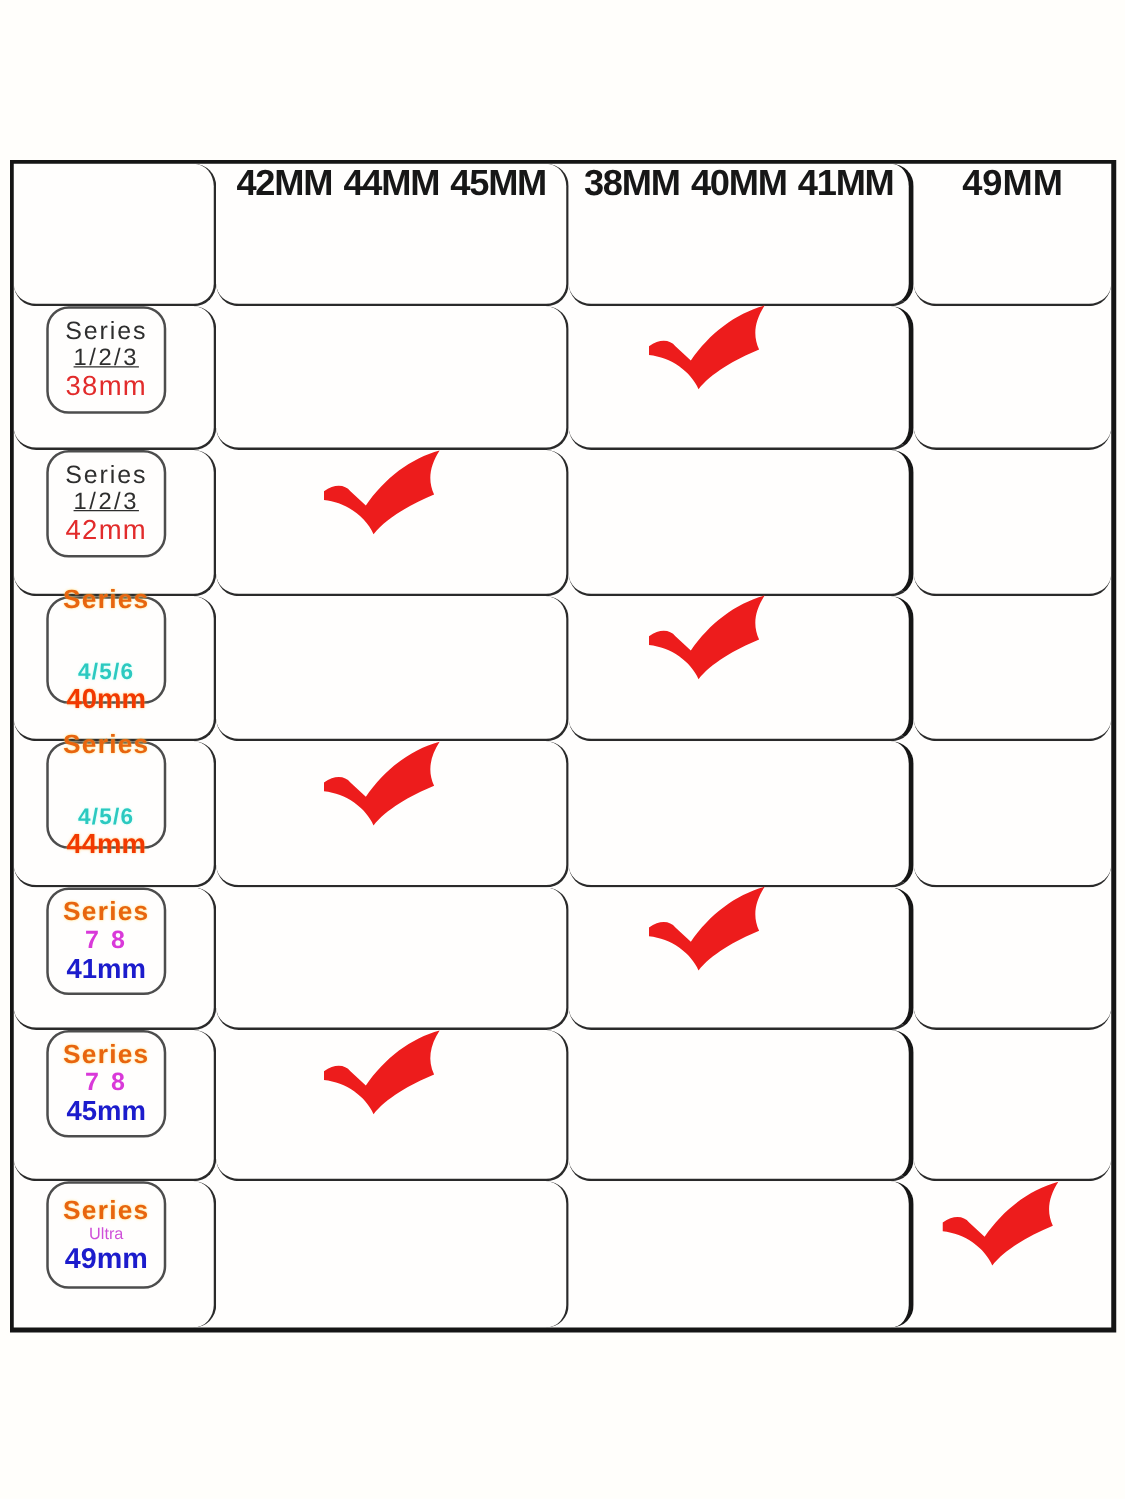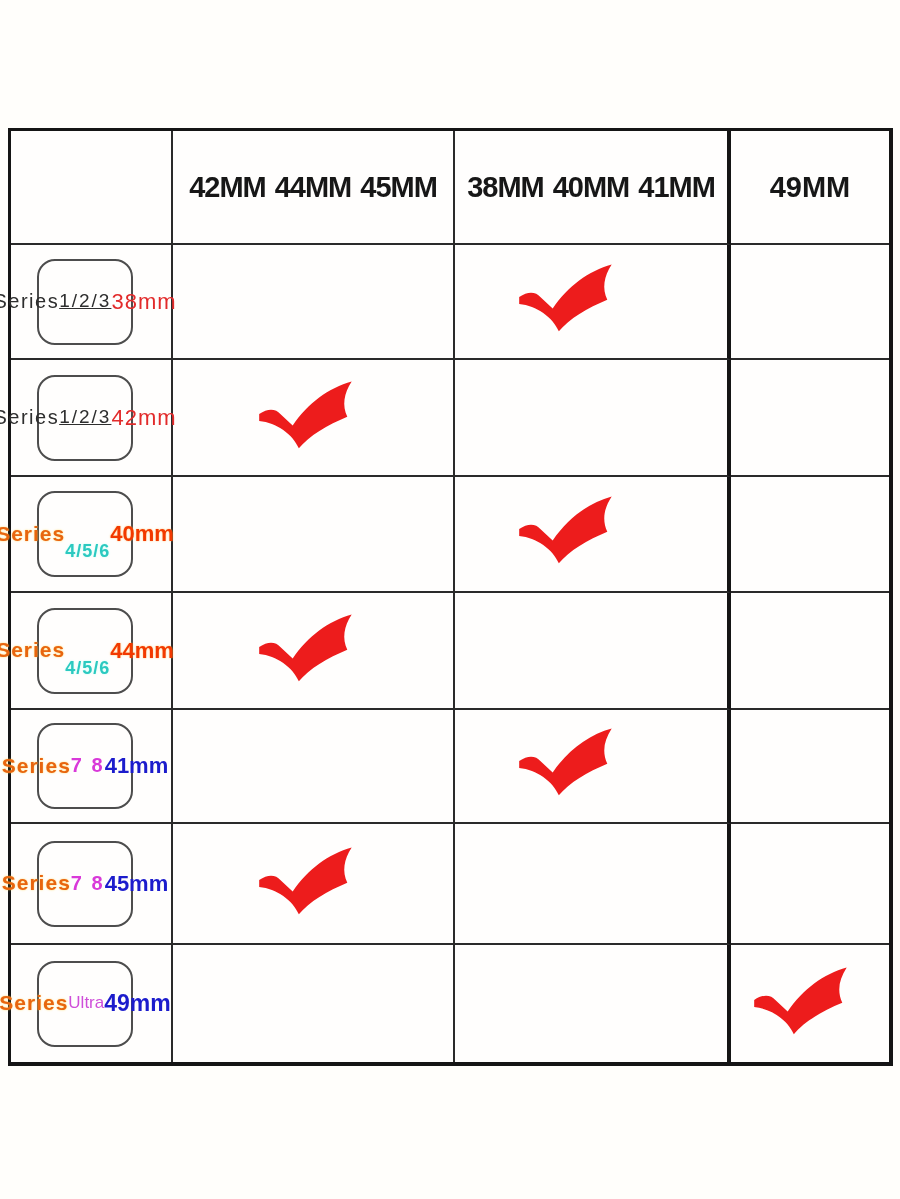--- a/index.html
+++ b/index.html
@@ -28,56 +28,56 @@
     box-sizing:border-box;background:#fffefd;
     border:3px solid var(--frame);border-right-width:4px;border-bottom-width:4px;
     display:grid;
     grid-template-columns:162px 282px 276px 158px;
     grid-template-rows:114px 115px 117px 116px 117px 114px 121px 117px;
   }
   .cell{
     box-sizing:border-box;
     border-right:2px solid var(--grid);
     border-bottom:2px solid var(--grid);
-    display:flex;align-items:center;justify-content:center;
+    display:flex;align-items:flex-start;justify-content:center;border-radius:18px;
   }
   .watch-table > .cell:nth-child(4n+3){border-right:4px solid var(--frame);}
   .watch-table > .cell:nth-child(4n){border-right:none;}
   .watch-table > .cell:nth-child(n+29){border-bottom:none;}
 
   
   .head{gap:9px;font-size:29px;color:var(--ink);letter-spacing:-1px;white-space:nowrap;}
   .hw{display:inline-block;}
   .wt-700{font-weight:700;}
   .wt-600{font-weight:600;}
   .wt-800{font-weight:800;}
   .head-49{letter-spacing:0;}
 
   
   .badge{
     width:96px;height:86px;margin-right:12px;box-sizing:border-box;
     border:2.5px solid #4d4d4d;border-radius:18px;background:#fffefd;
-    display:flex;flex-direction:row;align-items:center;justify-content:center;
+    display:flex;flex-direction:column;align-items:center;justify-content:center;
     line-height:1.07;text-align:center;
   }
   .badge span{display:block;white-space:nowrap;}
   .style-classic .l1{color:var(--classic);font-size:20px;font-weight:500;letter-spacing:1.5px;}
   .style-classic .l2{color:var(--classic);font-size:19px;font-weight:500;letter-spacing:2px;text-decoration:underline;}
   .style-classic .l3{color:var(--red);font-size:22px;font-weight:500;letter-spacing:1px;}
 
   .style-mid .l1{color:var(--orange);font-size:21px;font-weight:700;letter-spacing:1px;text-shadow:0 0 2px rgba(255,211,77,.8);}
   .style-mid .l2{color:var(--cyan);font-size:18px;font-weight:700;letter-spacing:1px;text-shadow:0 0 2px rgba(184,255,244,.9);margin-top:36px;}
   .style-mid .l3{color:var(--orange-red);font-size:22px;font-weight:700;text-shadow:0 0 2px rgba(255,184,77,.8);}
 
   .style-new .l1{color:var(--orange);font-size:21px;font-weight:700;letter-spacing:1px;text-shadow:0 0 2px rgba(255,211,77,.8);}
   .style-new .l2{color:var(--magenta);font-size:20px;font-weight:700;letter-spacing:2px;}
   .style-new .l3{color:var(--blue);font-size:22px;font-weight:700;}
 
   .style-ultra .l1{color:var(--orange);font-size:21px;font-weight:700;letter-spacing:1px;text-shadow:0 0 2px rgba(255,211,77,.8);}
-  .style-ultra .l2{color:var(--ultra-magenta);font-size:17px;font-weight:400;}
+  .style-ultra .l2{color:var(--ultra-magenta);font-size:13px;font-weight:400;}
   .style-ultra .l3{color:var(--blue);font-size:23px;font-weight:700;}
 
   
   .cell svg.check{display:block;}
   .cell[data-col="1"] svg.check{transform:translate(-8px,-4px);}
   .cell[data-col="2"] svg.check{transform:translate(-26px,-5px);}
   .cell[data-col="3"] svg.check{transform:translate(-10px,-4px);}
 </style>
 </head>
 <body>

